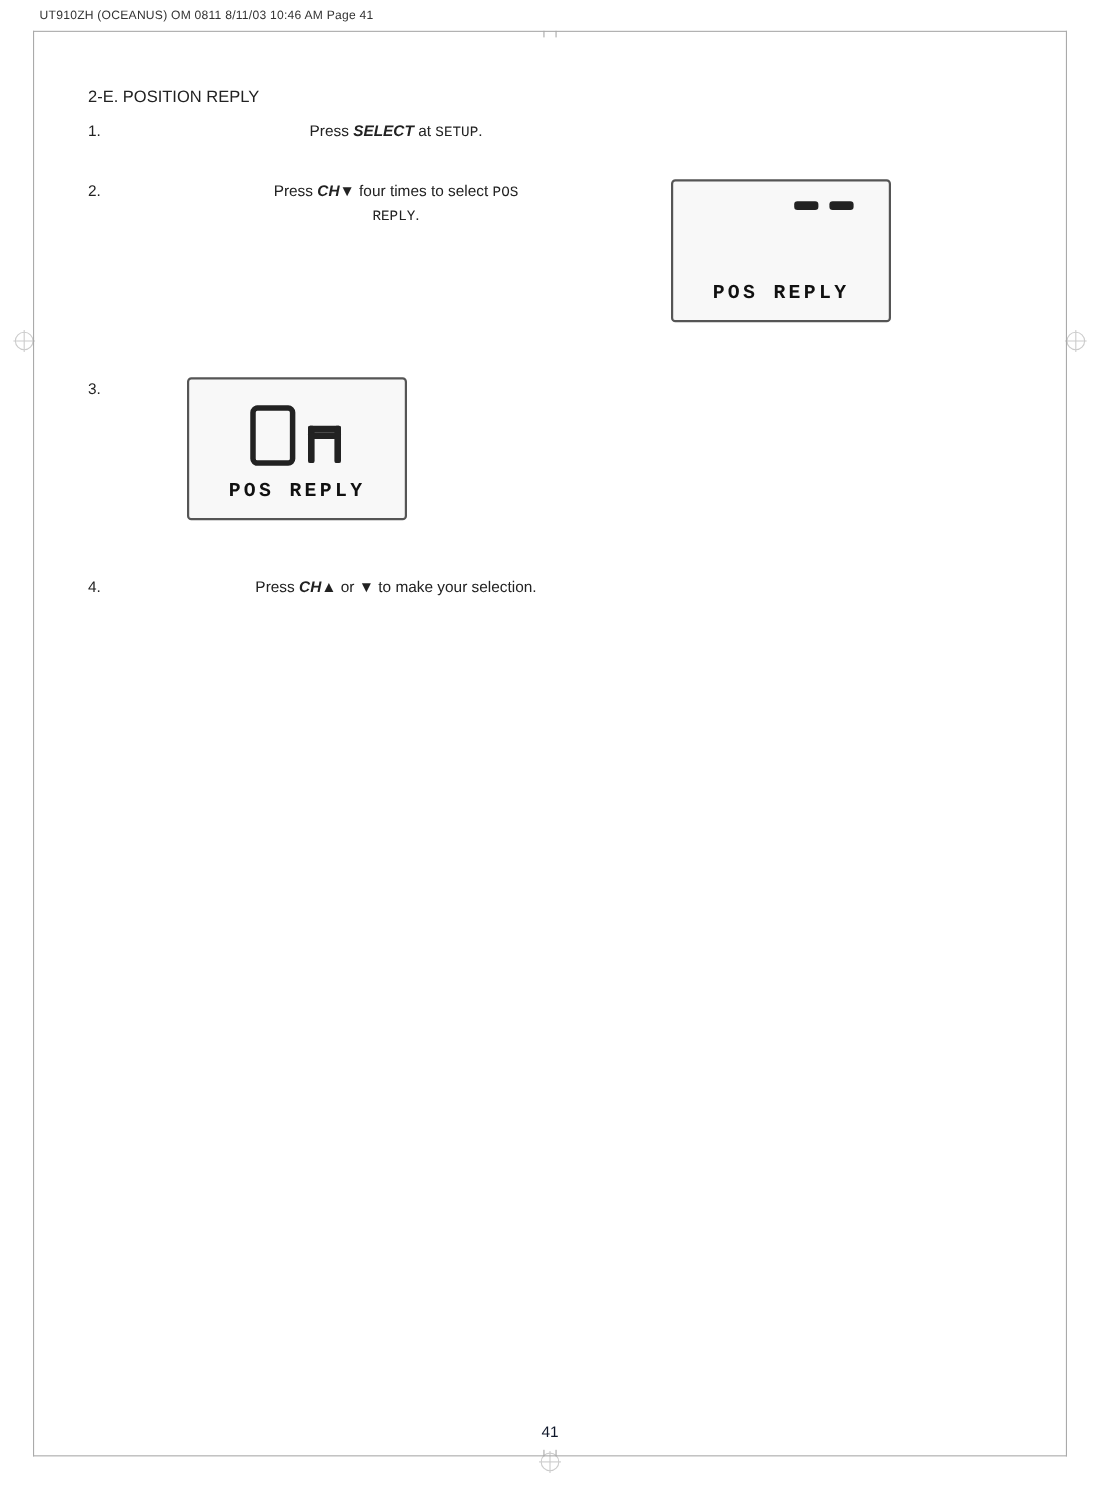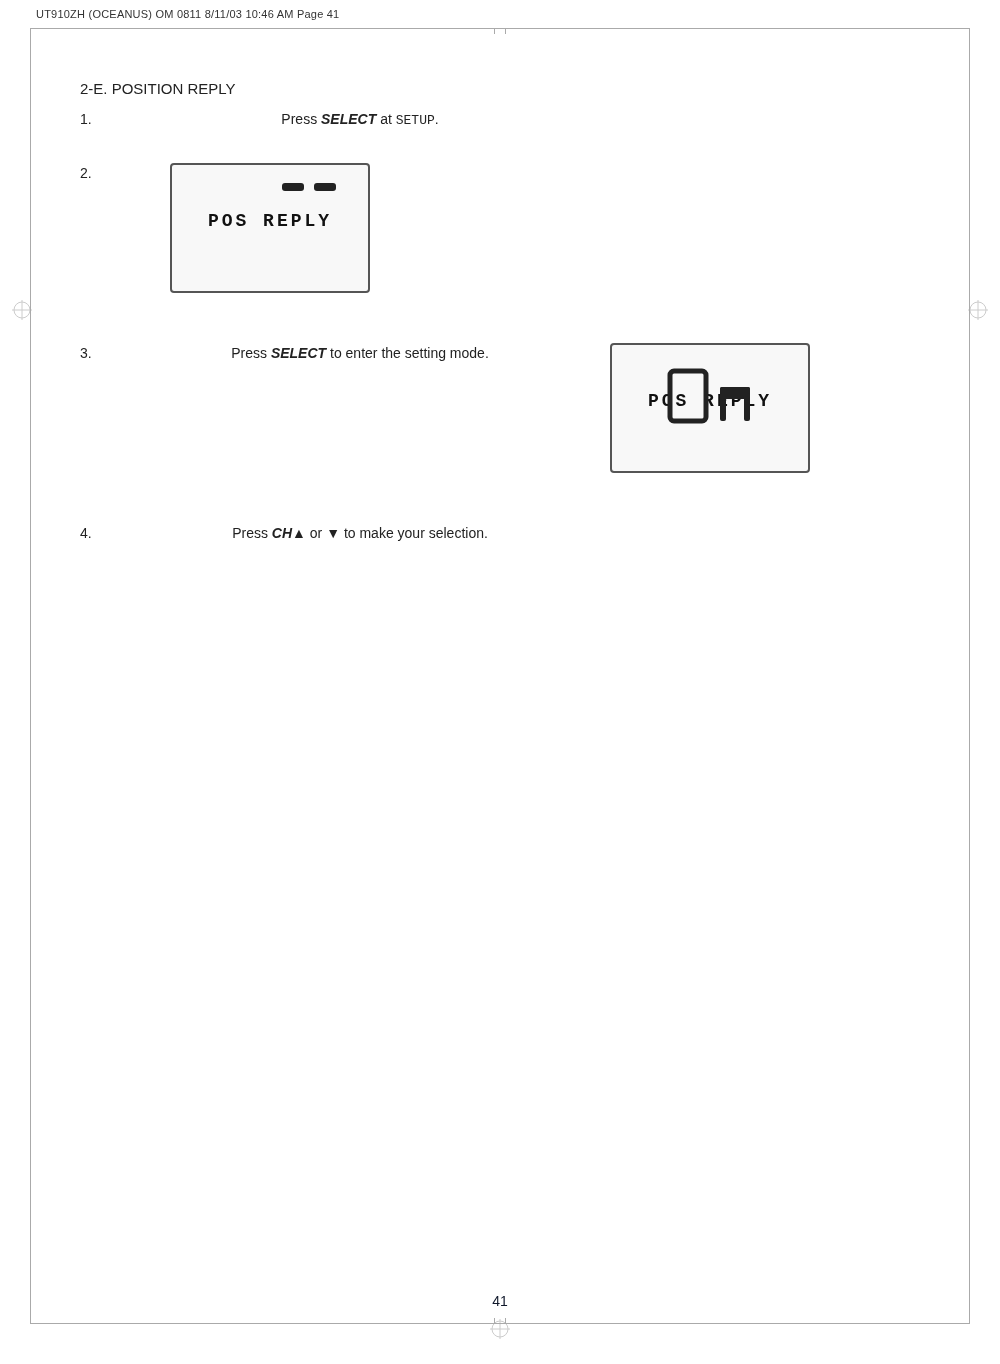--- a/index.html
+++ b/index.html
@@ -137,21 +137,21 @@
     
     .lcd-box {
       width: 200px;
       height: 130px;
       border: 2px solid #555;
       border-radius: 4px;
       background: #f8f8f8;
       display: flex;
       flex-direction: column;
       align-items: center;
-      justify-content: center;
+      justify-content: flex-end;
       padding-bottom: 14px;
       margin-left: 30px;
       flex-shrink: 0;
       position: relative;
     }
 
     
     .dash-indicators {
       position: absolute;
       top: 18px;
@@ -251,37 +251,37 @@
       <div class="step-number">1.</div>
       <div class="step-text-col">
         <span class="step-text">
           Press <strong>SELECT</strong> at <span class="mono">SETUP</span>.
         </span>
       </div>
     </div>
 
     <div class="step-row" style="align-items: flex-start; margin-bottom: 50px;">
       <div class="step-number">2.</div>
+      <div class="step-text-col">
+        <span class="step-text">
+          Press <strong>CH</strong>▼ four times to select <span class="mono">POS<br>REPLY</span>.
+        </span>
+      </div>
 
       <div class="lcd-box">
         <div class="dash-indicators">
           <div class="dash-indicator"></div>
           <div class="dash-indicator"></div>
         </div>
         <div class="lcd-text">POS  REPLY</div>
       </div>
     </div>
 
     <div class="step-row" style="align-items: flex-start; margin-bottom: 50px;">
       <div class="step-number">3.</div>
-      <div class="step-text-col">
-        <span class="step-text">
-          Press <strong>SELECT</strong> to enter the setting mode.
-        </span>
-      </div>
 
       <div class="lcd-box">
 
         <div class="lcd-on-display">
 
           <svg width="44" height="58" viewBox="0 0 44 58">
 
             <rect x="4" y="4" width="36" height="50" rx="4" fill="none" stroke="#222" stroke-width="5"></rect>
           </svg>
 

